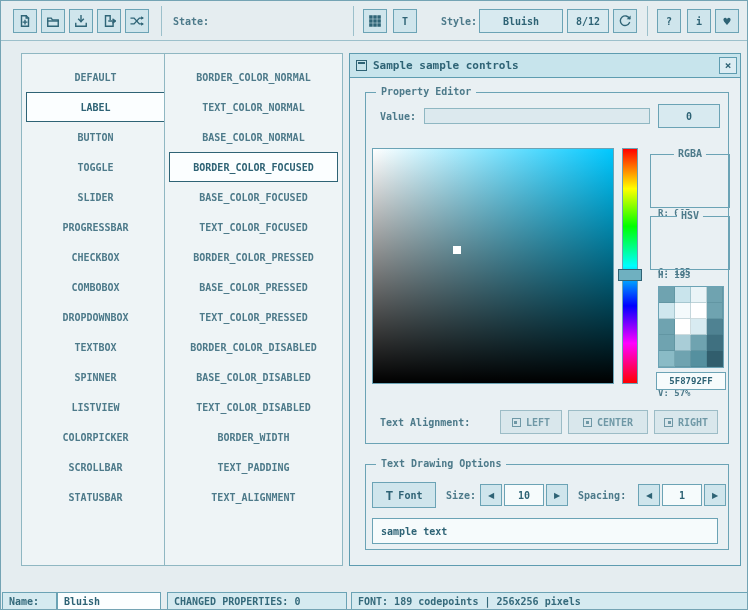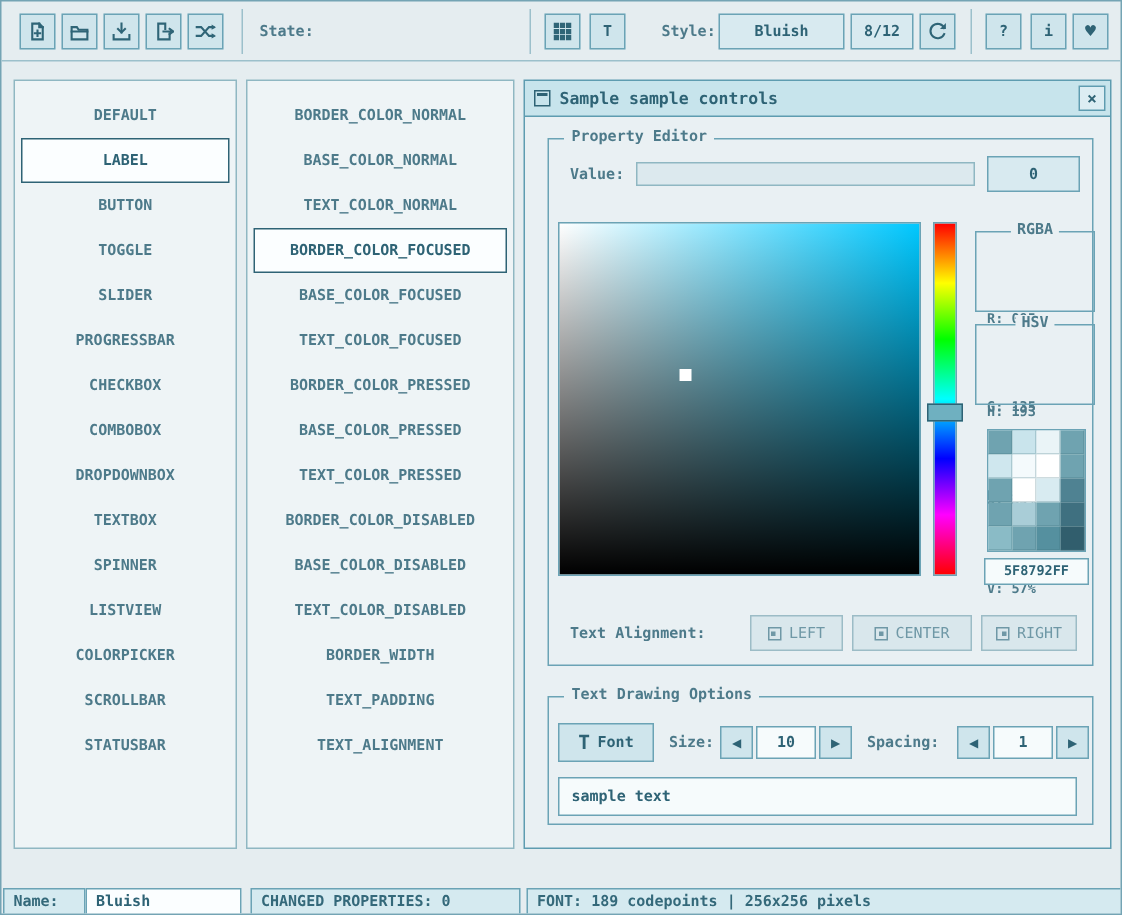--- a/index.html
+++ b/index.html
@@ -41,21 +41,21 @@
            font-weight:bold;cursor:pointer;}
   #state-dropdown .arrow{position:absolute;right:7px;top:6px;font-family:"DejaVu Sans",sans-serif;font-size:9px;color:#1f5b6d;}
   .glyph{font-family:"DejaVu Sans",sans-serif;}
   svg.icn{display:block;}
   svg.icn *{stroke:#2f6577;fill:none;stroke-width:1.2;stroke-linecap:square;}
   svg.icn .fill{fill:#2f6577;stroke:none;}
 
   
   .panel{position:absolute;top:52px;height:513px;background:var(--panel-bg);
          border:1px solid var(--panel-border);padding-top:8px;}
-  #panel-controls{left:8px;width:149px;}
+  #panel-controls{left:20px;width:149px;}
   #panel-properties{left:163px;width:179px;}
   .list-item{height:30px;margin:0 4px;display:flex;align-items:center;justify-content:center;
              color:var(--ink);font-weight:bold;border:1px solid transparent;cursor:pointer;white-space:nowrap;}
   .list-item.selected{background:var(--sel-bg);border-color:var(--sel-border);color:var(--sel-border);}
 
   
   #window{position:absolute;left:348px;top:52px;width:392px;height:513px;background:var(--window-bg);
           border:1px solid #5e9cb0;}
   #titlebar{position:absolute;left:0;top:0;width:100%;height:24px;background:var(--titlebar-bg);
             border-bottom:1px solid #5e9cb0;display:flex;align-items:center;padding-left:6px;
@@ -95,21 +95,21 @@
   #palette{position:absolute;left:308px;top:232px;width:66px;height:82px;border:1px solid var(--border);
            display:grid;grid-template-columns:repeat(4,1fr);grid-template-rows:repeat(5,1fr);}
   .pal-cell{border-right:1px solid rgba(60,110,125,.25);border-bottom:1px solid rgba(60,110,125,.25);cursor:pointer;}
   #hex-box{position:absolute;left:306px;top:318px;width:70px;height:18px;background:var(--white-bg);
            border:1px solid var(--border);display:flex;align-items:center;justify-content:center;
            font-size:9px;color:var(--ink-dark);font-weight:bold;cursor:text;}
 
   #align-label{position:absolute;left:30px;top:356px;height:24px;display:flex;align-items:center;font-weight:bold;}
   #align-row{position:absolute;left:150px;top:356px;display:flex;gap:6px;}
   .align-btn{height:24px;background:#d9e7ec;border:1px solid #9cbcc6;color:#6f98a6;display:flex;
-             align-items:center;justify-content:center;gap:5px;font-weight:normal;cursor:pointer;}
+             align-items:center;justify-content:center;gap:5px;font-weight:bold;cursor:pointer;}
   .align-btn:nth-child(1){width:62px;}
   .align-btn:nth-child(2){width:80px;}
   .align-btn:nth-child(3){width:64px;}
   .ab-icon{width:9px;height:9px;border:1px solid #6f98a6;position:relative;}
   .ab-icon::after{content:"";position:absolute;top:2px;width:3px;height:3px;background:#6f98a6;}
   .ab-left::after{left:1px;} .ab-center::after{left:2px;} .ab-right::after{right:1px;}
 
   #group-text{left:15px;top:410px;width:364px;height:86px;}
   #font-btn{position:absolute;left:22px;top:428px;width:64px;height:26px;background:var(--btn-bg);
             border:1px solid var(--border);color:var(--ink-dark);display:flex;align-items:center;
@@ -231,22 +231,22 @@
       <div class="list-item">DROPDOWNBOX</div>
       <div class="list-item">TEXTBOX</div>
       <div class="list-item">SPINNER</div>
       <div class="list-item">LISTVIEW</div>
       <div class="list-item">COLORPICKER</div>
       <div class="list-item">SCROLLBAR</div>
       <div class="list-item">STATUSBAR</div>
     </div>
   <div id="panel-properties" class="panel">
       <div class="list-item">BORDER_COLOR_NORMAL</div>
+      <div class="list-item">TEXT_COLOR_NORMAL</div>
       <div class="list-item">BASE_COLOR_NORMAL</div>
-      <div class="list-item">TEXT_COLOR_NORMAL</div>
       <div class="list-item selected">BORDER_COLOR_FOCUSED</div>
       <div class="list-item">BASE_COLOR_FOCUSED</div>
       <div class="list-item">TEXT_COLOR_FOCUSED</div>
       <div class="list-item">BORDER_COLOR_PRESSED</div>
       <div class="list-item">BASE_COLOR_PRESSED</div>
       <div class="list-item">TEXT_COLOR_PRESSED</div>
       <div class="list-item">BORDER_COLOR_DISABLED</div>
       <div class="list-item">BASE_COLOR_DISABLED</div>
       <div class="list-item">TEXT_COLOR_DISABLED</div>
       <div class="list-item">BORDER_WIDTH</div>

